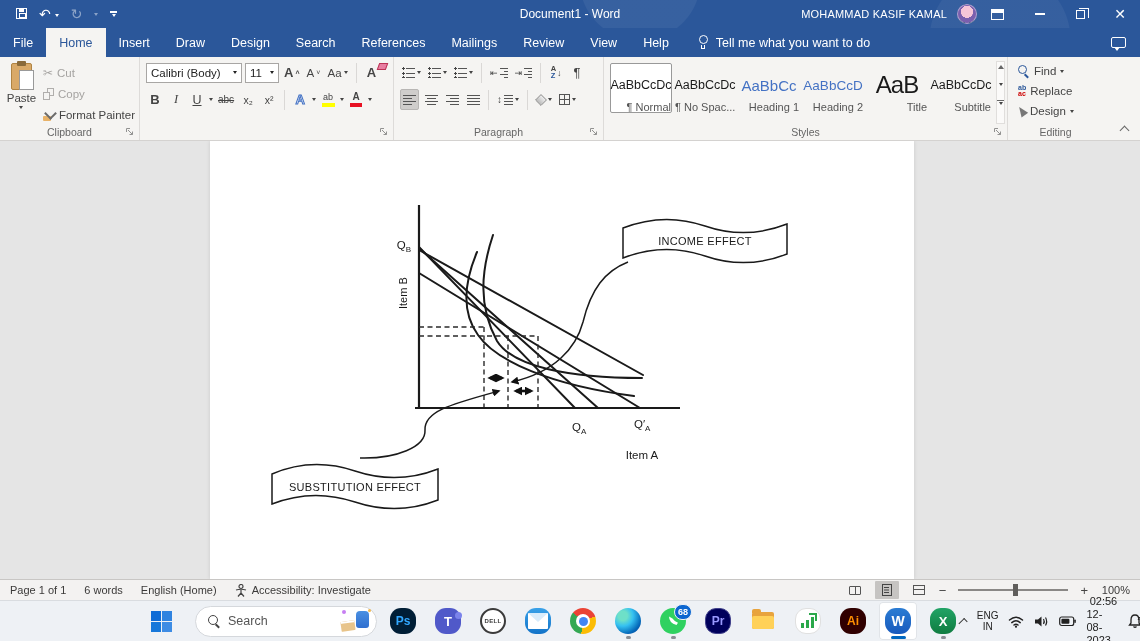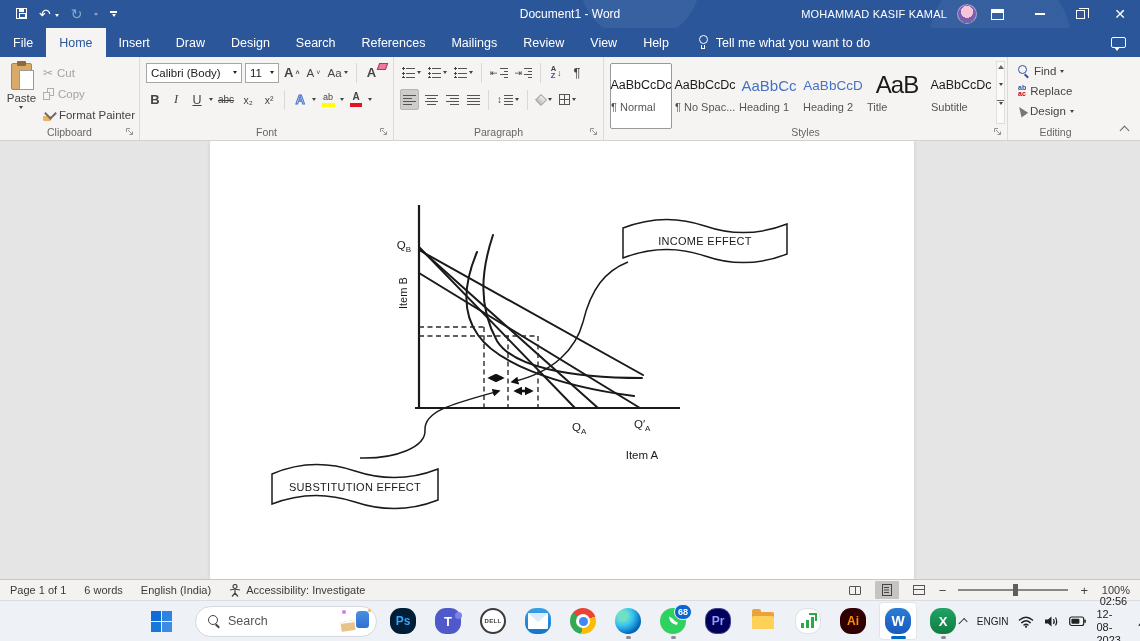--- a/index.html
+++ b/index.html
@@ -92,21 +92,21 @@
   .sortic{display:inline-flex;align-items:center;gap:1px}
   .sortic .az{display:flex;flex-direction:column;font-size:7.5px;font-weight:bold;line-height:6.5px}
   .sortic .az b:last-child{color:#2b579a}
   .pilc{font-size:13px;color:#444}
   .updn{font-size:10px}
   .bucket{width:10px;height:10px;display:inline-block;border:1.2px solid #777;transform:rotate(45deg) scale(.85);background:linear-gradient(#eee,#bbb)}
   .bordic{width:11px;height:11px;display:inline-block;border:1px solid #555;background-image:linear-gradient(#555,#555),linear-gradient(#555,#555);background-size:1px 100%,100% 1px;background-position:center,center;background-repeat:no-repeat}
   
   .g-styles{width:404px;display:flex;padding-right:14px}
   .stylecards{display:flex;gap:2px;padding-top:2px}
-  .stylecard{width:62px;height:66px;text-align:left;padding-top:8px;border:1px solid transparent;border-radius:2px}
+  .stylecard{width:62px;height:50px;text-align:right;padding-top:8px;border:1px solid transparent;border-radius:2px}
   .stylecard.sel{background:#fff;border-color:#999}
   .sprev{font-size:12.5px;color:#1a1a1a;height:26px;display:flex;align-items:center;justify-content:center}
   .sprev.blue{color:#4472c4}
   .sprev.big{font-size:24px;font-weight:500;letter-spacing:-1px}
   .slabel{font-size:11px;color:#555;margin-top:3px;white-space:nowrap}
   .stylescroll{margin-left:4px;width:13px;display:flex;flex-direction:column;justify-content:space-between;align-items:center;padding:3px 0 18px;border:1px solid #e0dedc;background:#fbfaf9}
   .upcaret{width:0;height:0;border-left:3px solid transparent;border-right:3px solid transparent;border-bottom:4px solid #666}
   .morecaret{display:flex;flex-direction:column;align-items:center;gap:1px}
   .morecaret i{width:7px;height:1.2px;background:#666}
   
@@ -190,21 +190,21 @@
   .ic-chart i{position:absolute;bottom:5px;width:3px;background:#2aa84a}
   .ic-chart i:nth-child(1){left:5px;height:5px}
   .ic-chart i:nth-child(2){left:10px;height:8px}
   .ic-chart i:nth-child(3){left:15px;height:11px}
   .ic-chart:after{content:"";position:absolute;right:3px;top:4px;width:6px;height:6px;border-top:2px solid #2aa84a;border-right:2px solid #2aa84a}
   .ic-ai{background:#300000;color:#ff8f00;font-size:12px}
   .ic-word{background:linear-gradient(#2b7cd3,#185abd);color:#fff;font-size:14px}
   .ic-excel{background:linear-gradient(#21a366,#107c41);color:#fff;font-size:13px}
   .tb-tray{margin-left:auto;display:flex;align-items:center;gap:10px;padding-right:12px}
   .trayup{width:8px;height:8px;border-left:1.6px solid #333;border-top:1.6px solid #333;transform:rotate(45deg) translateY(2px)}
-  .lang{display:flex;flex-direction:row;align-items:center;font-size:10px;line-height:11px;color:#222}
+  .lang{display:flex;flex-direction:column;align-items:center;font-size:10px;line-height:11px;color:#222}
   .trayic{display:flex;align-items:center}
   .clock{display:flex;flex-direction:column;align-items:flex-end;font-size:11px;line-height:13px;color:#222}
   .bellz{position:relative;width:16px;height:16px}
 </style>
 </head>
 <body>
 
 <div class="titlebar">
   <div class="qat">
     <span><span class="floppy"></span></span>
@@ -328,21 +328,20 @@
           <span style="font-size:9px">ab</span>
           <span class="bar"></span>
         </span>
         <span class="caret sm"></span>
       <span class="rbtn fcbtn">
           <span style="font-size:10px;font-weight:bold">A</span>
           <span class="bar"></span>
         </span>
         <span class="caret sm"></span>
     </div>
-    <div class="glabel">Font</div>
     <svg class="launcher" width="10" height="10">
         <path d="M1.5 1.5 H5 M1.5 1.5 V5 M3 3 L7.5 7.5 M7.5 4.5 V7.5 H4.5" stroke="#7a7a7a" fill="none"></path>
       </svg>
   </div>
 
   <div class="rgroup g-para">
     <div class="rrow">
       <span class="rbtn">
           <span class="lni dots"></span>
           <span class="caret sm"></span>
@@ -532,21 +531,21 @@
       <text x="424" y="287" font-size="11.5" fill="#1a1a1a"><tspan>Q′</tspan><tspan dy="2.5" font-size="8">A</tspan></text>
       <text x="432" y="318" text-anchor="middle" font-size="11.5" fill="#1a1a1a">Item A</text>
     </svg>
   </div>
 </div>
 
 <div class="statusbar">
   <div class="sb-left">
     <span>Page 1 of 1</span>
     <span>6 words</span>
-    <span>English (India)</span>
+    <span>English (Home)</span>
     <span class="accwrap">
       <svg width="12" height="13">
           <circle cx="6" cy="2.5" r="2" fill="none" stroke="#444" stroke-width="1.2"></circle>
           <path d="M1 6 Q6 4.5 11 6 M6 6 V9 M6 9 L3 12.5 M6 9 L9 12.5" stroke="#444" stroke-width="1.2" fill="none"></path>
         </svg>
       <span>Accessibility: Investigate</span>
     </span>
   </div>
   <div class="sb-right">
     <span class="viewbtn">

